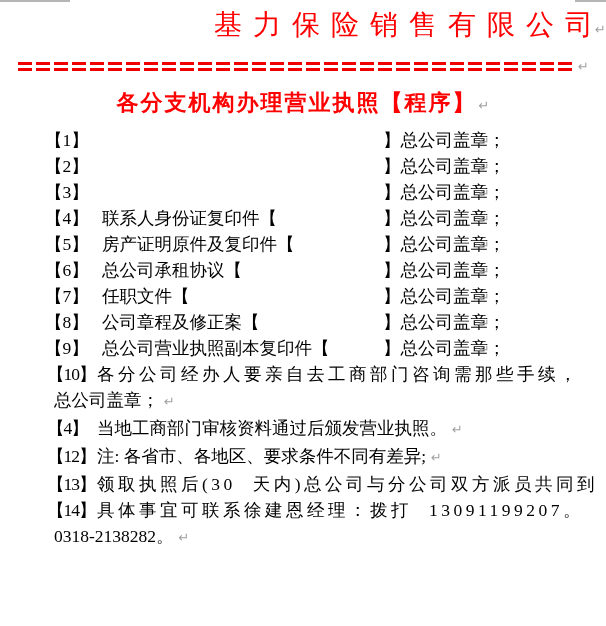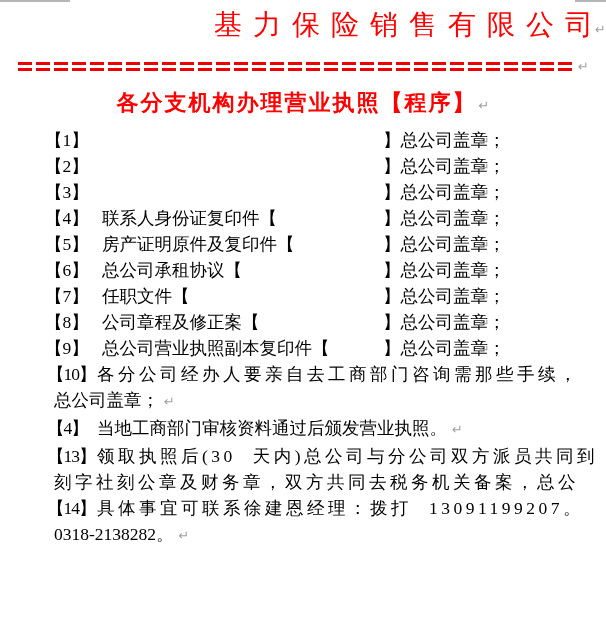--- a/index.html
+++ b/index.html
@@ -124,20 +124,22 @@
       <span class="pmark">↵</span>
     </div>
     <div class="row-multi">
       <div class="mline stretch"><span class="num2">【10】</span><span>各分公司经办人要亲自去工商部门咨询需那些手续，</span></div>
       <div class="mline"><span>总公司盖章；</span><span class="pmark">↵</span></div>
     </div>
     <div class="row-multi">
       <div class="mline"><span class="num2">【4】</span><span>当地工商部门审核资料通过后颁发营业执照。</span><span class="pmark">↵</span></div>
     </div>
     <div class="row-multi">
+      <div class="mline"><span class="num2">【12】</span><span>注: 各省市、各地区、要求条件不同有差异;</span><span class="pmark">↵</span></div>
+    </div>
+    <div class="row-multi">
       <div class="mline stretch"><span class="num2">【13】</span><span>领取执照后(30 天内)总公司与分公司双方派员共同到</span></div>
-      <div class="mline stretch"><span>刻字社刻公章及财务章，双方共同去税务机关备案，总公</span></div>
     </div>
     <div class="row-multi">
       <div class="mline stretch"><span class="num2">【14】</span><span>具体事宜可联系徐建恩经理：拨打 13091199207。</span></div>
       <div class="mline"><span>0318-2138282。</span><span class="pmark">↵</span></div>
     </div>
   </div>
 
 </body></html>

